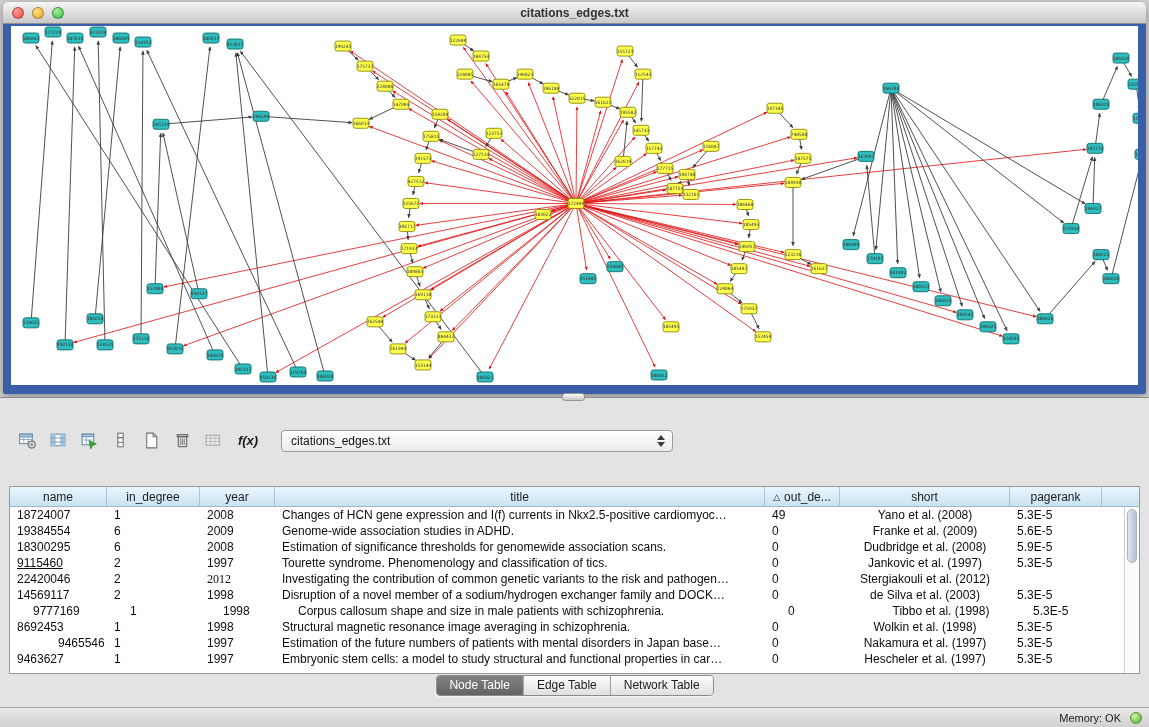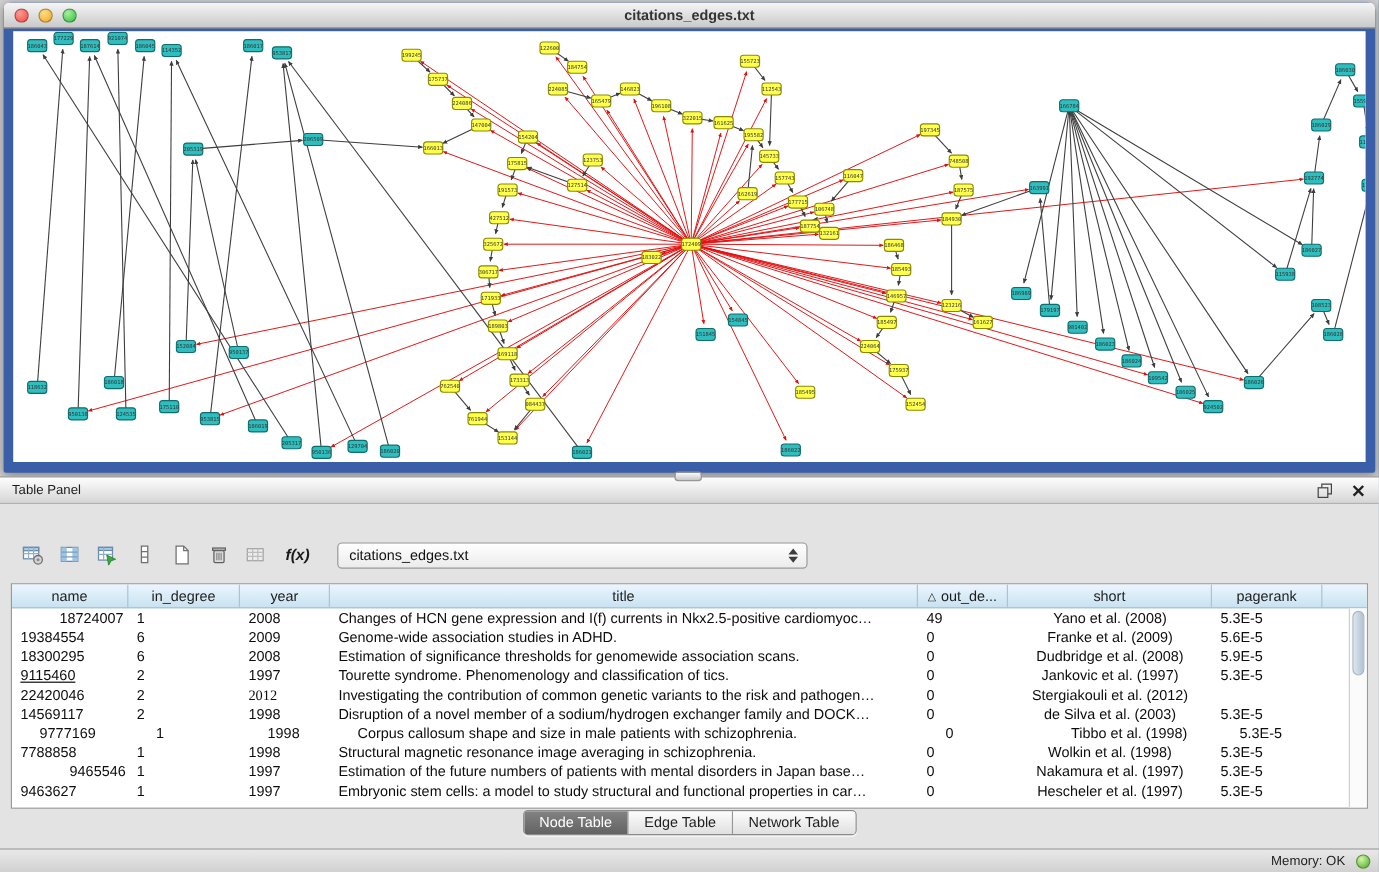--- a/index.html
+++ b/index.html
@@ -662,37 +662,20 @@
           <rect x="242" y="85" width="16" height="10" rx="2.5" fill="#2fbdbd" stroke="#0e6e6e" stroke-width="0.9"></rect>
           <text x="250" y="91.6" text-anchor="middle" font-size="4.5" fill="#333333" font-family="&quot;DejaVu Sans Mono&quot;, monospace">206509</text>
         </g>
       </svg>
   </div>
 </div>
 
 <div class="divider-handle"></div>
 
 <div class="panel">
-  <div class="panel-header">
-    <span class="panel-title">Table Panel</span>
-    <span class="ph-spacer"></span>
-    <span class="ph-icons">
-      <span class="ph-btn">
-        <svg width="14" height="14" viewBox="0 0 14 14">
-            <rect x="1.5" y="4.5" width="8" height="8" fill="none" stroke="#444"></rect>
-            <path d="M4.5 4.5v-3h8v8h-3" fill="none" stroke="#444"></path>
-          </svg>
-      </span>
-      <span class="ph-btn">
-        <svg width="12" height="12" viewBox="0 0 12 12">
-            <path d="M2 2l8 8M10 2l-8 8" stroke="#222" stroke-width="2"></path>
-          </svg>
-      </span>
-    </span>
-  </div>
 
   <div class="toolbar">
     <div class="tool-btn">
       <svg width="19" height="19" viewBox="0 0 18 18">
           <rect x="1.5" y="3" width="12" height="9" fill="#fff" stroke="#6b8aa8"></rect>
           <rect x="1.5" y="3" width="12" height="2.6" fill="#a8cdea" stroke="#6b8aa8"></rect>
           <path d="M5.5 3v9M9.5 3v9M1.5 8h12" stroke="#8fb2cc" fill="none"></path>
           <circle cx="13" cy="12.8" r="3.4" fill="#d4d4d4" stroke="#6e6e6e"></circle>
           <circle cx="13" cy="12.8" r="1.2" fill="#8a8a8a"></circle>
         </svg>
@@ -770,21 +753,21 @@
         <div class="th" style="width: 170px;">
           <span>short</span>
         </div>
         <div class="th" style="width: 92px;">
           <span>pagerank</span>
         </div>
         <div class="th filler"></div>
       </div>
     <div class="tbody" id="table-body">
         <div class="tr">
-          <div class="td" style="width: 97px; text-align: right;">18724007</div>
+          <div class="td" style="width: 97px;">18724007</div>
           <div class="td" style="width: 93px;">1</div>
           <div class="td" style="width: 75px;">2008</div>
           <div class="td" style="width: 490px;">Changes of HCN gene expression and I(f) currents in Nkx2.5-positive cardiomyoc…</div>
           <div class="td" style="width: 75px;">49</div>
           <div class="td center" style="width: 170px;">Yano et al. (2008)</div>
           <div class="td" style="width: 92px;">5.3E-5</div>
         </div>
         <div class="tr">
           <div class="td" style="width: 97px;">19384554</div>
           <div class="td" style="width: 93px;">6</div>
@@ -833,21 +816,21 @@
         <div class="tr">
           <div class="td" style="width: 97px; margin-left: 16px;">9777169</div>
           <div class="td" style="width: 93px;">1</div>
           <div class="td" style="width: 75px;">1998</div>
           <div class="td" style="width: 490px;">Corpus callosum shape and size in male patients with schizophrenia.</div>
           <div class="td" style="width: 75px;">0</div>
           <div class="td center" style="width: 170px;">Tibbo et al. (1998)</div>
           <div class="td" style="width: 92px;">5.3E-5</div>
         </div>
         <div class="tr">
-          <div class="td" style="width: 97px;">7788858</div>
+          <div class="td" style="width: 97px;">8692453</div>
           <div class="td" style="width: 93px;">1</div>
           <div class="td" style="width: 75px;">1998</div>
           <div class="td" style="width: 490px;">Structural magnetic resonance image averaging in schizophrenia.</div>
           <div class="td" style="width: 75px;">0</div>
           <div class="td center" style="width: 170px;">Wolkin et al. (1998)</div>
           <div class="td" style="width: 92px;">5.3E-5</div>
         </div>
         <div class="tr">
           <div class="td" style="width: 97px; padding-left: 48px;">9465546</div>
           <div class="td" style="width: 93px;">1</div>

